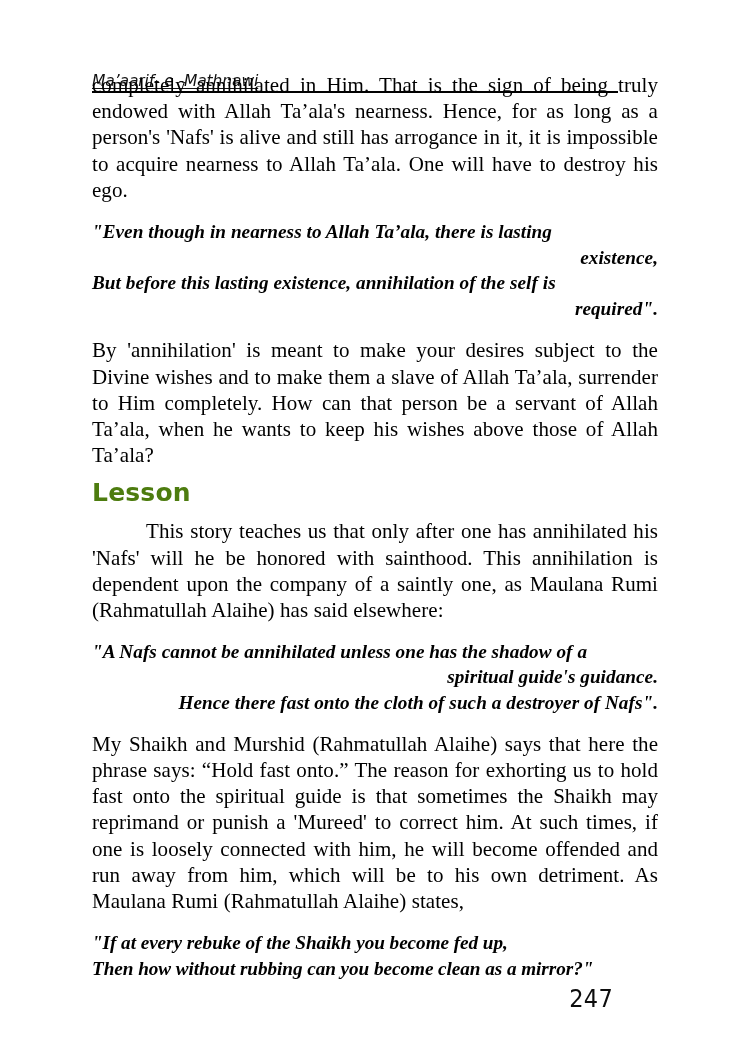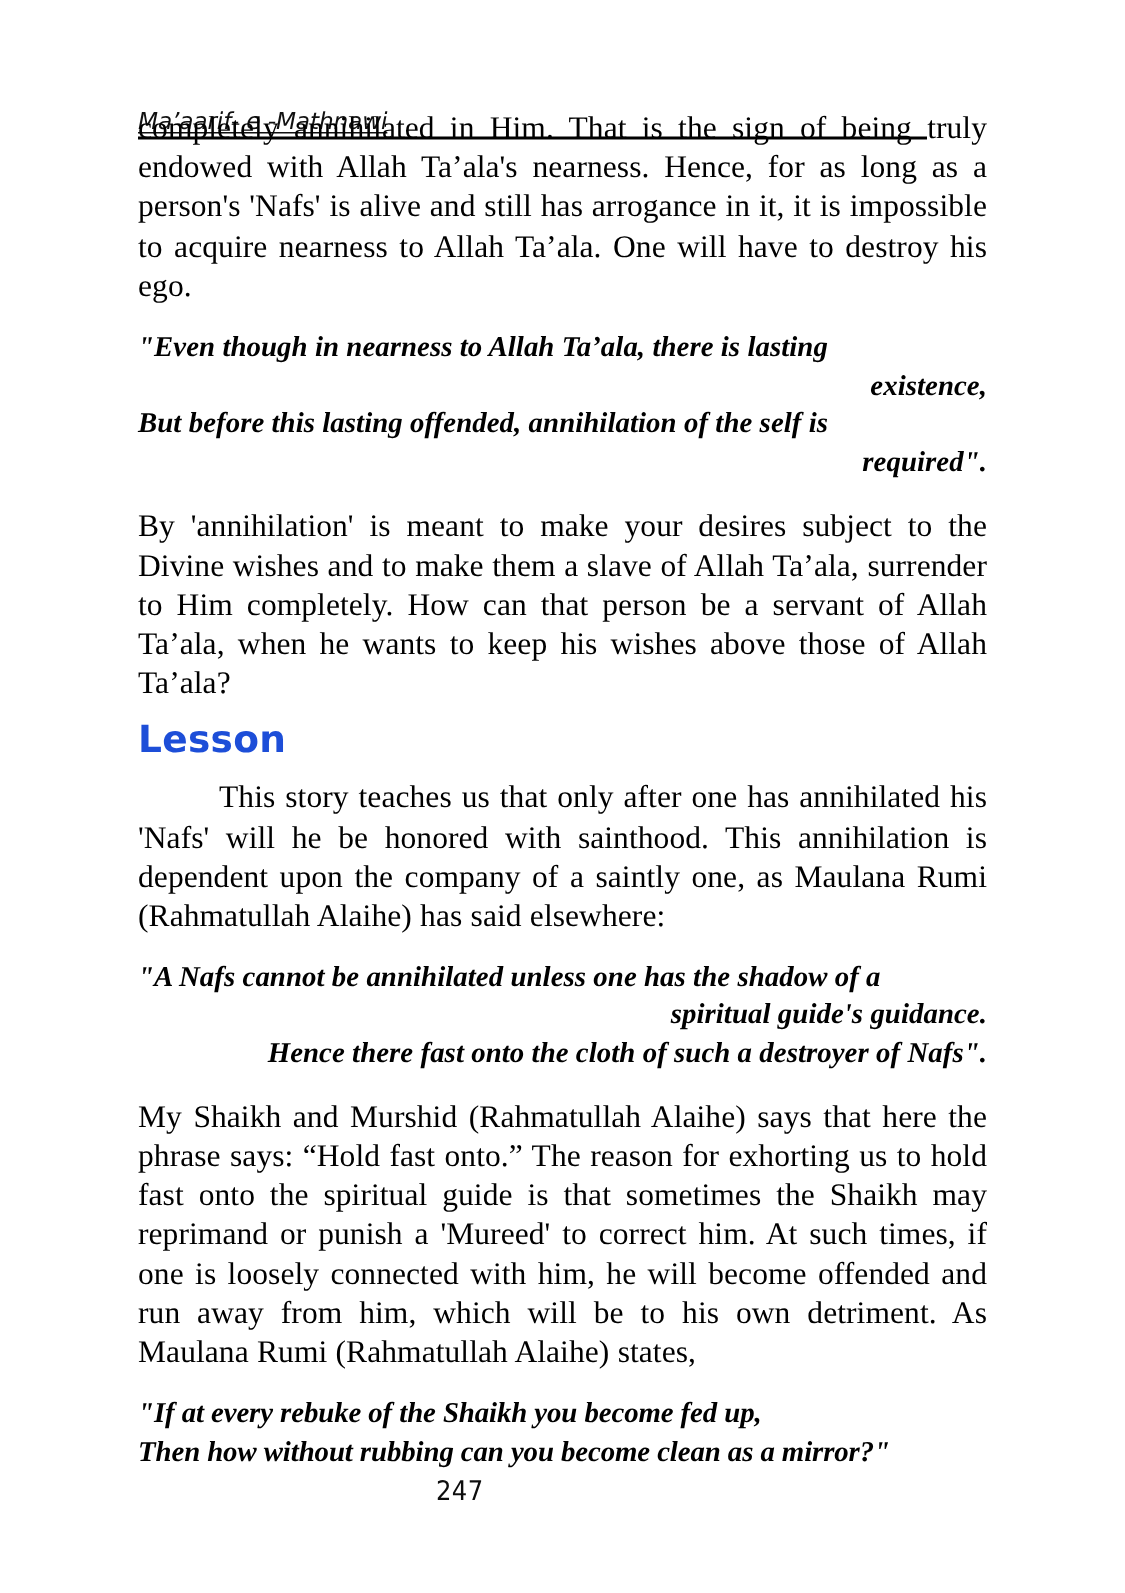--- a/index.html
+++ b/index.html
@@ -103,32 +103,32 @@
     letter-spacing: -0.05px;
   }
 
   
   .section-heading {
     font-family: "DejaVu Sans", "Liberation Sans", sans-serif;
     font-weight: bold;
     font-size: 25px;
     line-height: 28px;
     letter-spacing: 0.2px;
-    color: #1d4ed8;
+    color: #4d7c0f;
   }
 
   
   .folio {
     position: absolute;
     left: 0;
     top: 984px;
     width: 613px;
-    text-align: center;
+    text-align: right;
     font-family: "DejaVu Sans Condensed", "DejaVu Sans", "Liberation Sans", sans-serif;
-    font-size: 18px;
+    font-size: 25px;
     font-weight: 400;
     letter-spacing: 0.3px;
     color: #0d0d0d;
   }
 </style>
 </head>
 <body>
 
 <div class="page">
 
@@ -139,21 +139,21 @@
 
   <div class="column">
 
     <p class="body-par">completely annihilated in Him. That is the sign of being truly endowed with Allah Ta’ala's nearness. Hence, for as long as a person's 'Nafs' is alive and still has arrogance in it, it is impossible to acquire nearness to Allah Ta’ala. One will have to destroy his ego.</p>
 
     <div class="par-gap-md"></div>
 
     <div class="verse">
       <span class="vline">"Even though in nearness to Allah Ta’ala, there is lasting</span>
       <span class="vline nostretch">existence,</span>
-      <span class="vline">But before this lasting offended, annihilation of the self is</span>
+      <span class="vline">But before this lasting existence, annihilation of the self is</span>
       <span class="vline nostretch">required".</span>
     </div>
 
     <div class="par-gap-md"></div>
 
     <p class="body-par">By 'annihilation' is meant to make your desires subject to the Divine wishes and to make them a slave of Allah Ta’ala, surrender to Him completely. How can that person be a servant of Allah Ta’ala, when he wants to keep his wishes above those of Allah Ta’ala?</p>
 
     <div class="par-gap-sm"></div>
 
     <div class="section-heading">Lesson</div>

